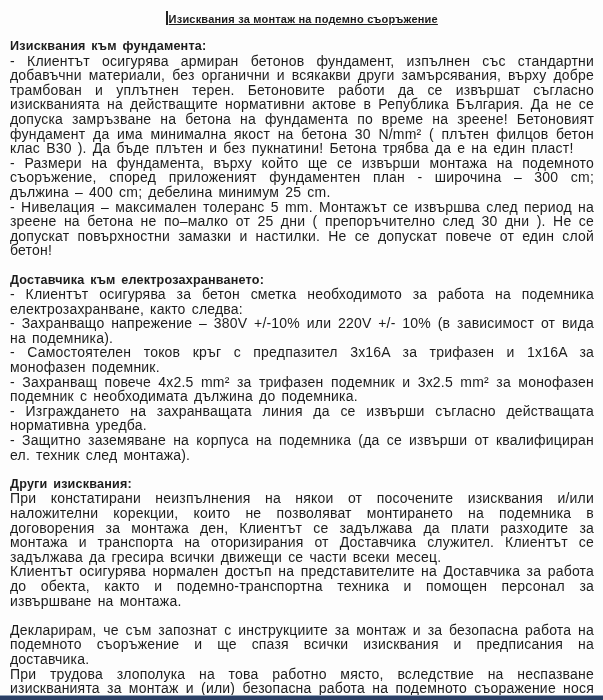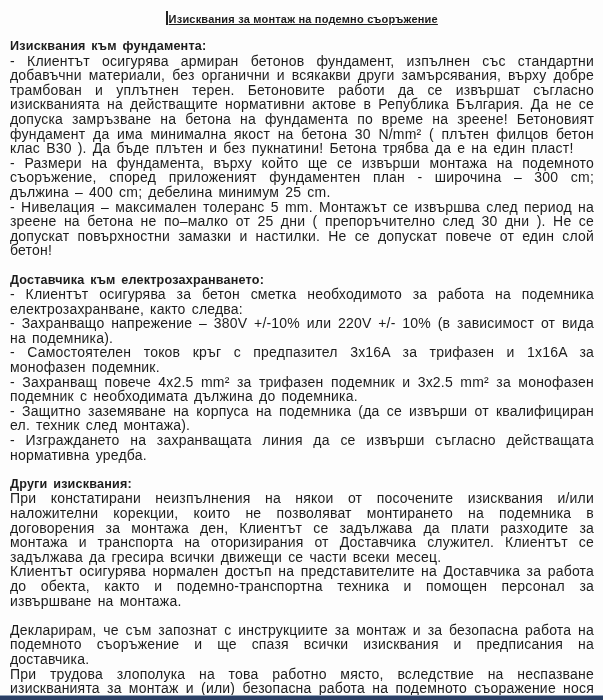--- a/index.html
+++ b/index.html
@@ -72,22 +72,22 @@
       <h2 class="heading">Изисквания към фундамента:</h2>
       <p class="para">- Клиентът осигурява армиран бетонов фундамент, изпълнен със стандартни добавъчни материали, без органични и всякакви други замърсявания, върху добре трамбован и уплътнен терен. Бетоновите работи да се извършат съгласно изискванията на действащите нормативни актове в Република България. Да не се допуска замръзване на бетона на фундамента по време на зреене! Бетоновият фундамент да има минимална якост на бетона 30 N/mm² ( плътен филцов бетон клас В30 ). Да бъде плътен и без пукнатини! Бетона трябва да е на един пласт!</p>
       <p class="para">- Размери на фундамента, върху който ще се извърши монтажа на подемното съоръжение, според приложеният фундаментен план - широчина – 300 cm; дължина – 400 cm; дебелина минимум 25 cm.</p>
       <p class="para">- Нивелация – максимален толеранс 5 mm. Монтажът се извършва след период на зреене на бетона не по–малко от 25 дни ( препоръчително след 30 дни ). Не се допускат повърхностни замазки и настилки. Не се допускат повече от един слой бетон!</p>
       <div class="spacer"></div>
       <h2 class="heading">Доставчика към електрозахранването:</h2>
       <p class="para">- Клиентът осигурява за бетон сметка необходимото за работа на подемника електрозахранване, както следва:</p>
       <p class="para">- Захранващо напрежение – 380V +/-10% или 220V +/- 10% (в зависимост от вида на подемника).</p>
       <p class="para">- Самостоятелен токов кръг с предпазител 3x16A за трифазен и 1x16A за монофазен подемник.</p>
       <p class="para">- Захранващ повече 4x2.5 mm² за трифазен подемник и 3x2.5 mm² за монофазен подемник с необходимата дължина до подемника.</p>
+      <p class="para">- Изграждането на захранващата линия да се извърши съгласно действащата нормативна уредба.</p>
       <p class="para">- Защитно заземяване на корпуса на подемника (да се извърши от квалифициран ел. техник след монтажа).</p>
-      <p class="para">- Изграждането на захранващата линия да се извърши съгласно действащата нормативна уредба.</p>
       <div class="spacer"></div>
       <h2 class="heading">Други изисквания:</h2>
       <p class="para">При констатирани неизпълнения на някои от посочените изисквания и/или наложителни корекции, които не позволяват монтирането на подемника в договорения за монтажа ден, Клиентът се задължава да плати разходите за монтажа и транспорта на оторизирания от Доставчика служител. Клиентът се задължава да гресира всички движещи се части всеки месец.</p>
       <p class="para">Клиентът осигурява нормален достъп на представителите на Доставчика за работа до обекта, както и подемно-транспортна техника и помощен персонал за извършване на монтажа.</p>
       <div class="spacer"></div>
       <p class="para">Декларирам, че съм запознат с инструкциите за монтаж и за безопасна работа на подемното съоръжение и ще спазя всички изисквания и предписания на доставчика.</p>
       <p class="para">При трудова злополука на това работно място, вследствие на неспазване изискванията за монтаж и (или) безопасна работа на подемното съоражение нося съответната отговорност пред пострадалите или техните близки.</p>
     </div>
 </div>
 

